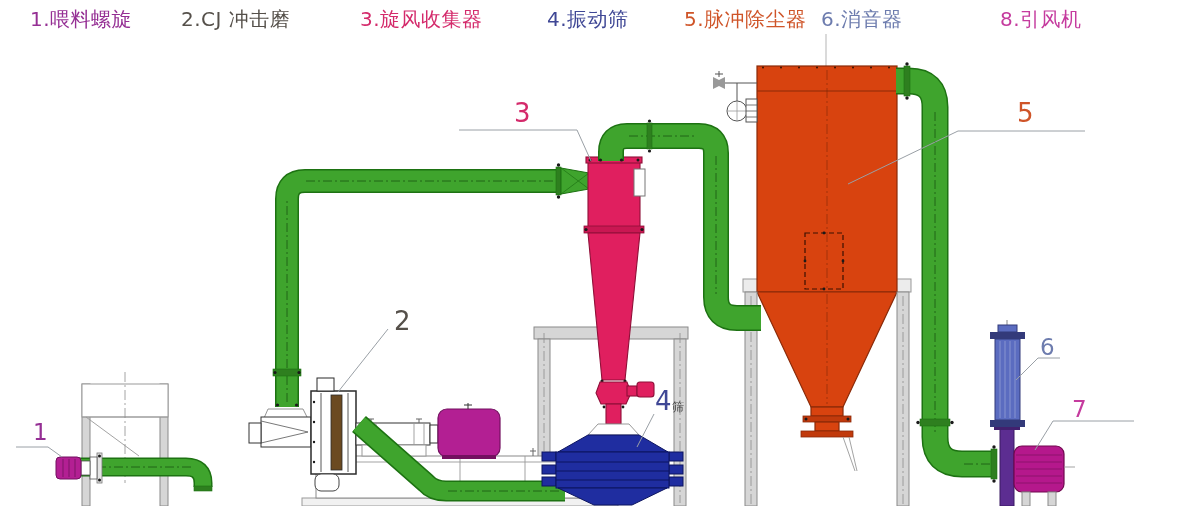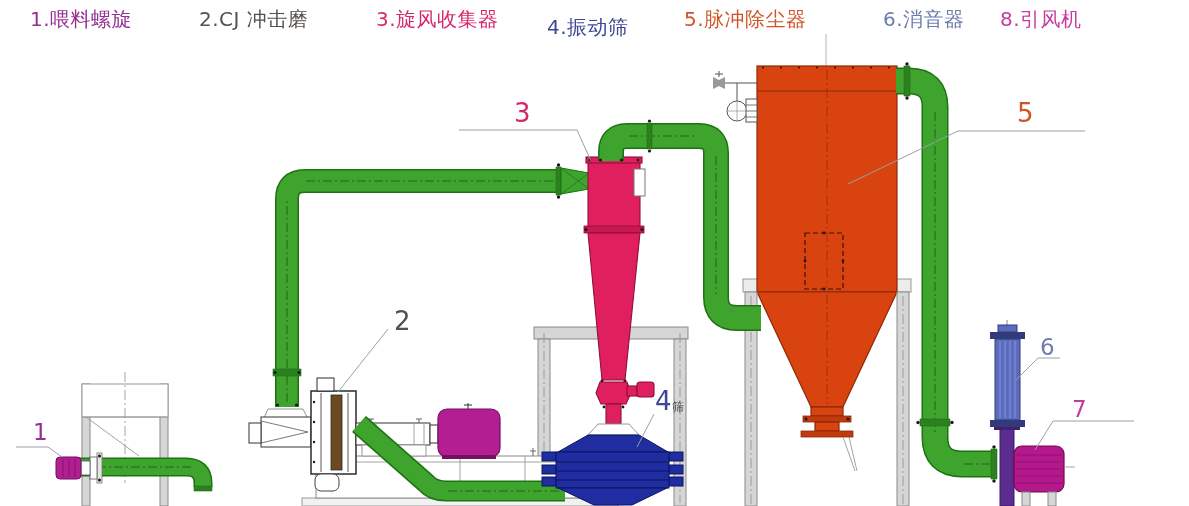--- a/index.html
+++ b/index.html
@@ -1,19 +1,19 @@
 <!DOCTYPE html>
 <html style="--bg: #ffffff; --c1: #952f94; --c2: #55504a; --c3: #d42a6b; --c4: #3f4795; --c5: #cf5428; --c6: #6d7cae; --c7: #c53b9e; --pipe_fill: #3fa42d; --pipe_edge: #1d7212; --pipe_dark: #2e7f1f; --pipe_center: #14490d; --cyclone: #e01f5f; --cyclone_edge: #8f0f38; --collector: #d8430f; --collector_edge: #8a2a08; --screen_blue: #1f2da0; --screen_edge: #0d1560; --muffler: #5b6cc0; --muffler_edge: #333a7a; --duct_purple: #5c2d91; --motor_magenta: #b31f93; --motor_edge: #731060; --fan_magenta: #b5188c; --frame_gray: #d6d6d6; --frame_edge: #8a8a8a; --leader: #9aa0a6;"><head>
 <meta charset="utf-8">
 <style>
   html,body{margin:0;padding:0;background:#fff;}
   #stage{position:relative;width:1189px;height:506px;background:var(--bg,#fff);overflow:hidden;
          font-family:"DejaVu Sans","Liberation Sans",sans-serif;}
   .legend-item{position:absolute;top:6px;font-size:20px;letter-spacing:.5px;white-space:nowrap;}
-  .lg1{color:var(--c1);} .lg2{color:var(--c2);} .lg3{color:var(--c3);} .lg4{color:var(--c4);margin-top:8px;}
+  .lg1{color:var(--c1);} .lg2{color:var(--c2);} .lg3{color:var(--c3);} .lg4{color:var(--c4);}
   .lg5{color:var(--c5);} .lg6{color:var(--c6);} .lg7{color:var(--c7);}
   svg{position:absolute;left:0;top:0;}
   svg text{font-family:"DejaVu Sans","Liberation Sans",sans-serif;}
 
   .pipe-o{fill:none;stroke:var(--pipe_edge);stroke-linejoin:round;stroke-linecap:butt;}
   .pipe-f{fill:none;stroke:var(--pipe_fill);stroke-linejoin:round;stroke-linecap:butt;}
   .pipe-c{fill:none;stroke:var(--pipe_center);stroke-width:.9;stroke-dasharray:9 3 2 3;opacity:.75;}
   .pipe-shape{fill:var(--pipe_fill);stroke:var(--pipe_edge);stroke-width:1;}
   .flange{fill:var(--pipe_dark);stroke:var(--pipe_edge);stroke-width:.6;}
   .bolt{fill:#1a1a1a;stroke:none;}
@@ -29,25 +29,25 @@
   .callout{font-size:26px;}
   .callout-sm{font-size:23px;}
 </style>
 </head>
 <body>
 
 <div id="stage">
 
   <div>
     <span class="legend-item lg1" style="left:30px">1.喂料螺旋</span>
-    <span class="legend-item lg2" style="left:199px">2.CJ 冲击磨</span>
-    <span class="legend-item lg3" style="left:376px">3.旋风收集器</span>
+    <span class="legend-item lg2" style="left:181px">2.CJ 冲击磨</span>
+    <span class="legend-item lg3" style="left:360px">3.旋风收集器</span>
     <span class="legend-item lg4" style="left:547px">4.振动筛</span>
     <span class="legend-item lg5" style="left:684px">5.脉冲除尘器</span>
-    <span class="legend-item lg6" style="left:883px">6.消音器</span>
+    <span class="legend-item lg6" style="left:821px">6.消音器</span>
     <span class="legend-item lg7" style="left:1000px">8.引风机</span>
   </div>
 
   <svg viewBox="0 0 1189 506" width="1189" height="506">
 
     <g>
       <rect class="frame" x="82" y="384" width="8" height="122"></rect>
       <rect class="frame" x="160" y="384" width="8" height="122"></rect>
       <rect x="82" y="384" width="86" height="33" fill="#fff" stroke="#9a9a9a"></rect>
       <line x1="82" y1="417" x2="168" y2="417" class="thin"></line>

